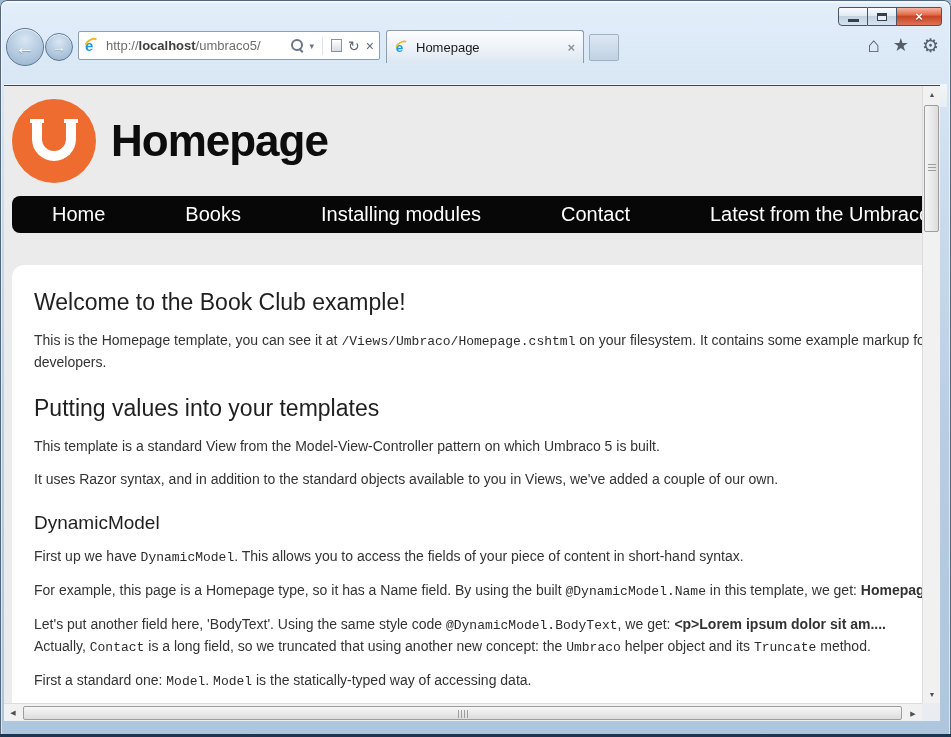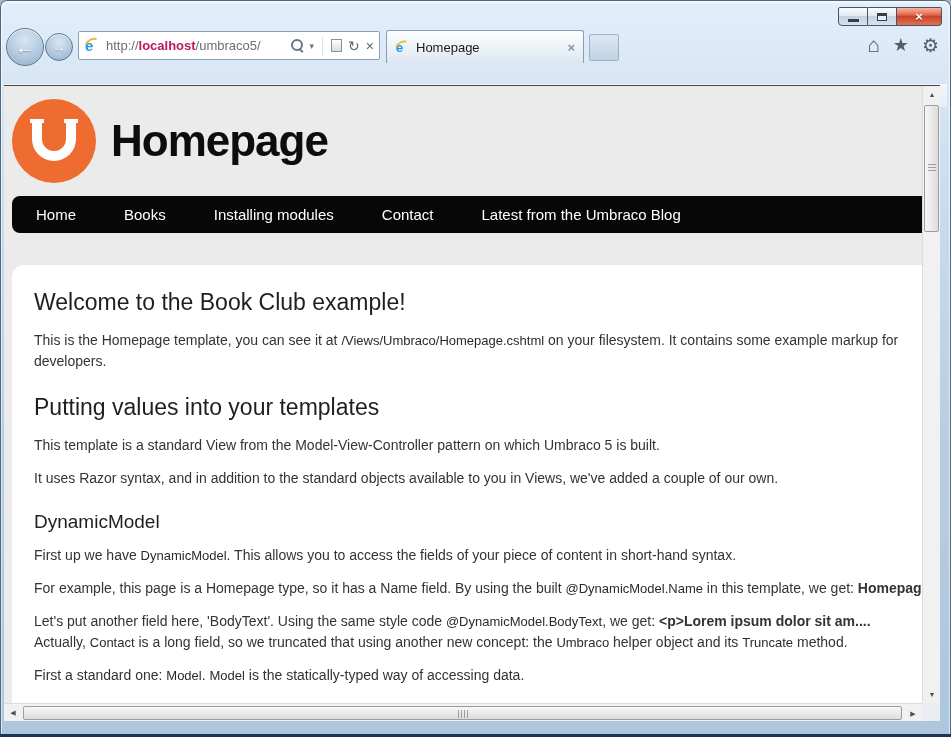--- a/index.html
+++ b/index.html
@@ -37,21 +37,21 @@
   .btn-fwd .arrow{font-size:14px;opacity:.85;}
 
   
   .addressbar{position:absolute;left:78px;top:31px;width:302px;height:29px;background:#fff;
       border:1px solid #8ca0b5;border-radius:2px;display:flex;align-items:center;padding:0 5px 0 6px;font-size:13px;}
   .ie-e{position:relative;width:17px;color:#1c9be4;font-weight:bold;font-size:15px;line-height:15px;}
   .ie-e i{font-style:normal;}
   .ie-e::after{content:"";position:absolute;left:-1px;top:0;width:15px;height:13px;border:2px solid transparent;
       border-top-color:#f2b52f;border-radius:50%;transform:rotate(-28deg);}
   .url{flex:1;white-space:nowrap;overflow:hidden;color:#6e6e6e;margin-left:4px;}
-  .url b{color:#be185d;}
+  .url b{color:#404040;}
   .addr-icons{display:flex;align-items:center;gap:6px;color:#5a6673;}
   .mag{position:relative;width:14px;height:15px;}
   .mag::before{content:"";position:absolute;left:1px;top:1px;width:8px;height:8px;border:2px solid #697584;border-radius:50%;}
   .mag::after{content:"";position:absolute;left:10px;top:10px;width:2px;height:5px;background:#697584;transform:rotate(-45deg);}
   .caret{font-size:9px;color:#697584;}
   .addr-sep{width:1px;height:18px;background:#dde3ea;margin:0 2px;}
   .compat{width:11px;height:13px;border:1px solid #8a9099;background:linear-gradient(#fff,#d9dde2);}
   .ric{font-size:14px;line-height:14px;}
 
   
@@ -82,28 +82,28 @@
   .page{position:relative;width:1010px;background:#ebebeb;}
   .page-header{display:flex;align-items:center;padding:13px 0 0 8px;height:97px;}
   .logo{position:relative;width:84px;height:84px;border-radius:50%;background:#ef6c30;flex:0 0 auto;}
   .logo-u{position:absolute;left:20px;top:22px;width:44px;height:40px;
       border:10px solid #fff;border-top:none;border-radius:0 0 24px 24px;}
   .logo-u::before,.logo-u::after{content:"";position:absolute;top:-2px;width:14px;height:4px;background:#fff;}
   .logo-u::before{left:-12px;}
   .logo-u::after{right:-12px;}
   .site-title{font-size:44px;font-weight:bold;color:#0d0d0d;margin-left:15px;letter-spacing:-1px;}
   .mainnav{margin:13px 8px 0;height:37px;border-radius:8px;background:#070707;display:flex;align-items:center;}
-  .nav-item{color:#fff;font-size:15px;padding:0 24px;line-height:37px;white-space:nowrap;cursor:pointer;}
+  .nav-item{color:#fff;font-size:20px;padding:0 40px;line-height:37px;white-space:nowrap;cursor:pointer;}
   .panel{margin:32px 8px 0;background:#fff;border-radius:12px 12px 0 0;padding:24px 22px 60px;min-height:430px;}
   .panel h1,.panel h2{font-size:23px;font-weight:normal;color:#1f1f1f;margin:22px 0 14px;letter-spacing:0;}
   .panel h1{margin-top:0;}
   .panel h3{font-size:19px;font-weight:normal;color:#1f1f1f;margin:22px 0 12px;}
   .panel p{font-size:14px;color:#333;margin:0 0 12px;line-height:21px;}
   .line{display:block;white-space:nowrap;}
-  code{font-family:Liberation Sans, sans-serif;font-size:13px;color:#2b2b2b;}
+  code{font-family:Liberation Mono, monospace;font-size:13px;color:#2b2b2b;}
   .bold{font-weight:bold;}
 
   
   .vscroll{position:absolute;left:922px;top:86px;width:18px;height:617px;background:#f1f1f2;border-left:1px solid #dcdcdc;}
   .hscroll{position:absolute;left:4px;top:703px;width:918px;height:18px;background:#f1f1f2;border-top:1px solid #dcdcdc;display:flex;}
   .sb-btn{display:flex;align-items:center;justify-content:center;color:#4f4f4f;font-size:7px;}
   .v-up{position:absolute;top:0;left:0;width:18px;height:17px;}
   .v-down{position:absolute;bottom:0;left:0;width:18px;height:17px;}
   .v-thumb{position:absolute;left:1px;top:19px;width:15px;height:127px;border:1px solid #9d9d9d;border-radius:2px;
       background:linear-gradient(90deg,#f6f6f6,#eaeaea 50%,#dcdcdc);}

